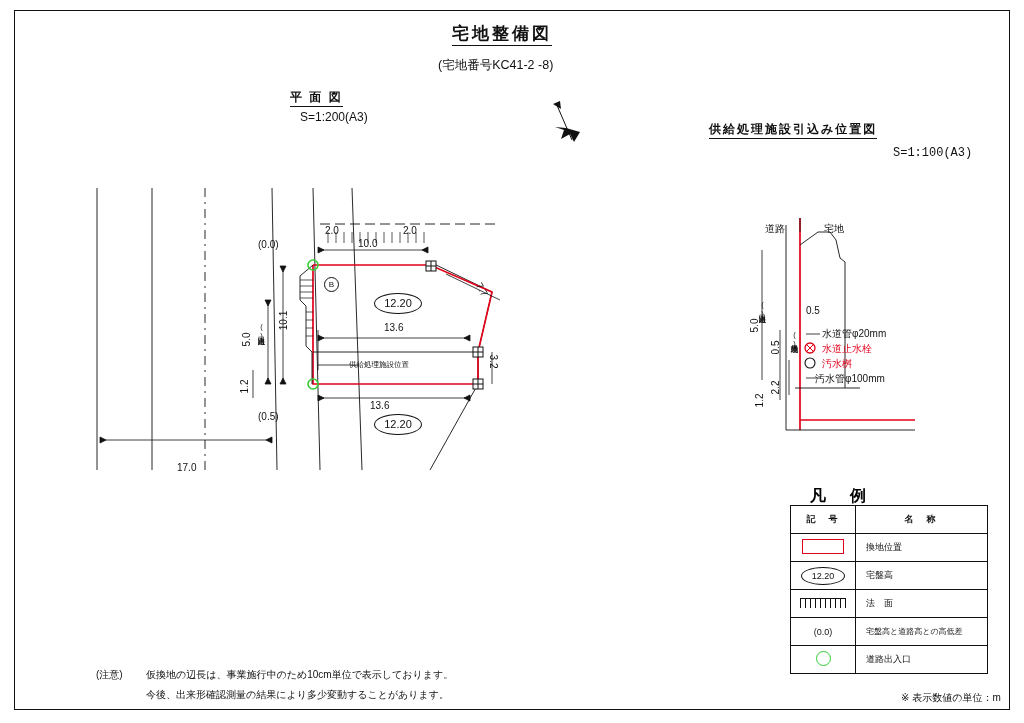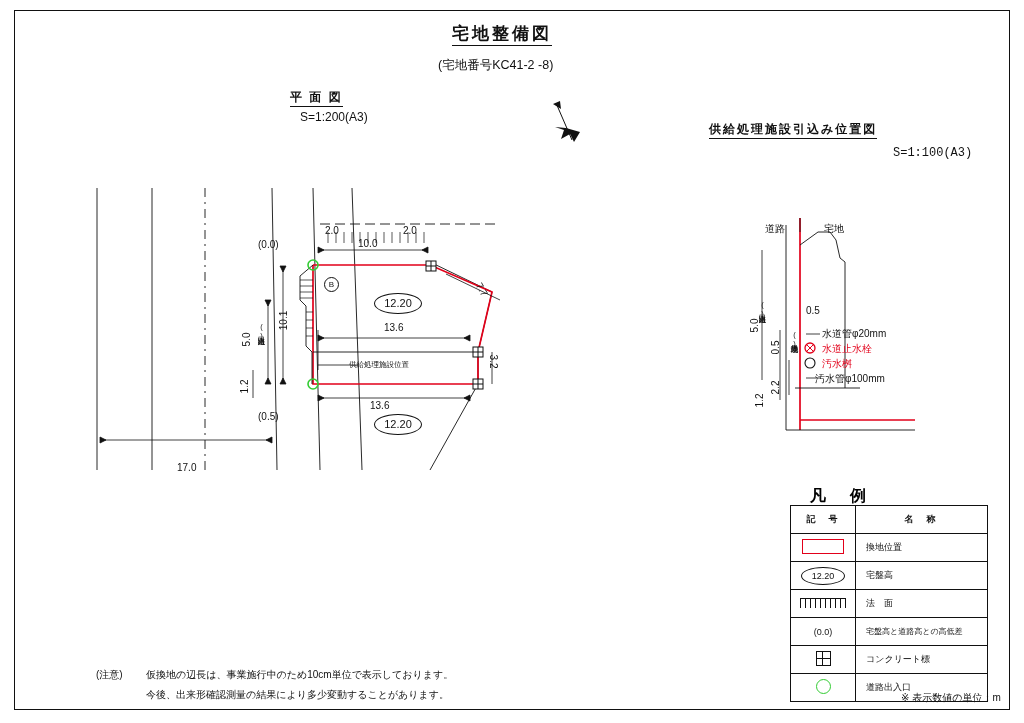--- a/index.html
+++ b/index.html
@@ -247,24 +247,20 @@
     </tr>
     <tr>
       <td class="c1"><span class="hatch"></span></td>
       <td class="c2">法　面</td>
     </tr>
     <tr>
       <td class="c1">(0.0)</td>
       <td class="c2" style="font-size:8px;">宅盤高と道路高との高低差</td>
     </tr>
     <tr>
-      <td class="c1"><span class="swatch-conc"></span></td>
-      <td class="c2">コンクリート標</td>
-    </tr>
-    <tr>
       <td class="c1"><span class="swatch-circle"></span></td>
       <td class="c2">道路出入口</td>
     </tr>
   </tbody>
     </table>
 
   <div class="note" style="left:68px;top:668px;">(注意)</div>
   <div class="note" style="left:118px;top:668px;">仮換地の辺長は、事業施行中のため10cm単位で表示しております。</div>
   <div class="note" style="left:118px;top:688px;">今後、出来形確認測量の結果により多少変動することがあります。</div>
   <div class="note" style="left:873px;top:691px;font-size:10px;">※ 表示数値の単位：m</div>

